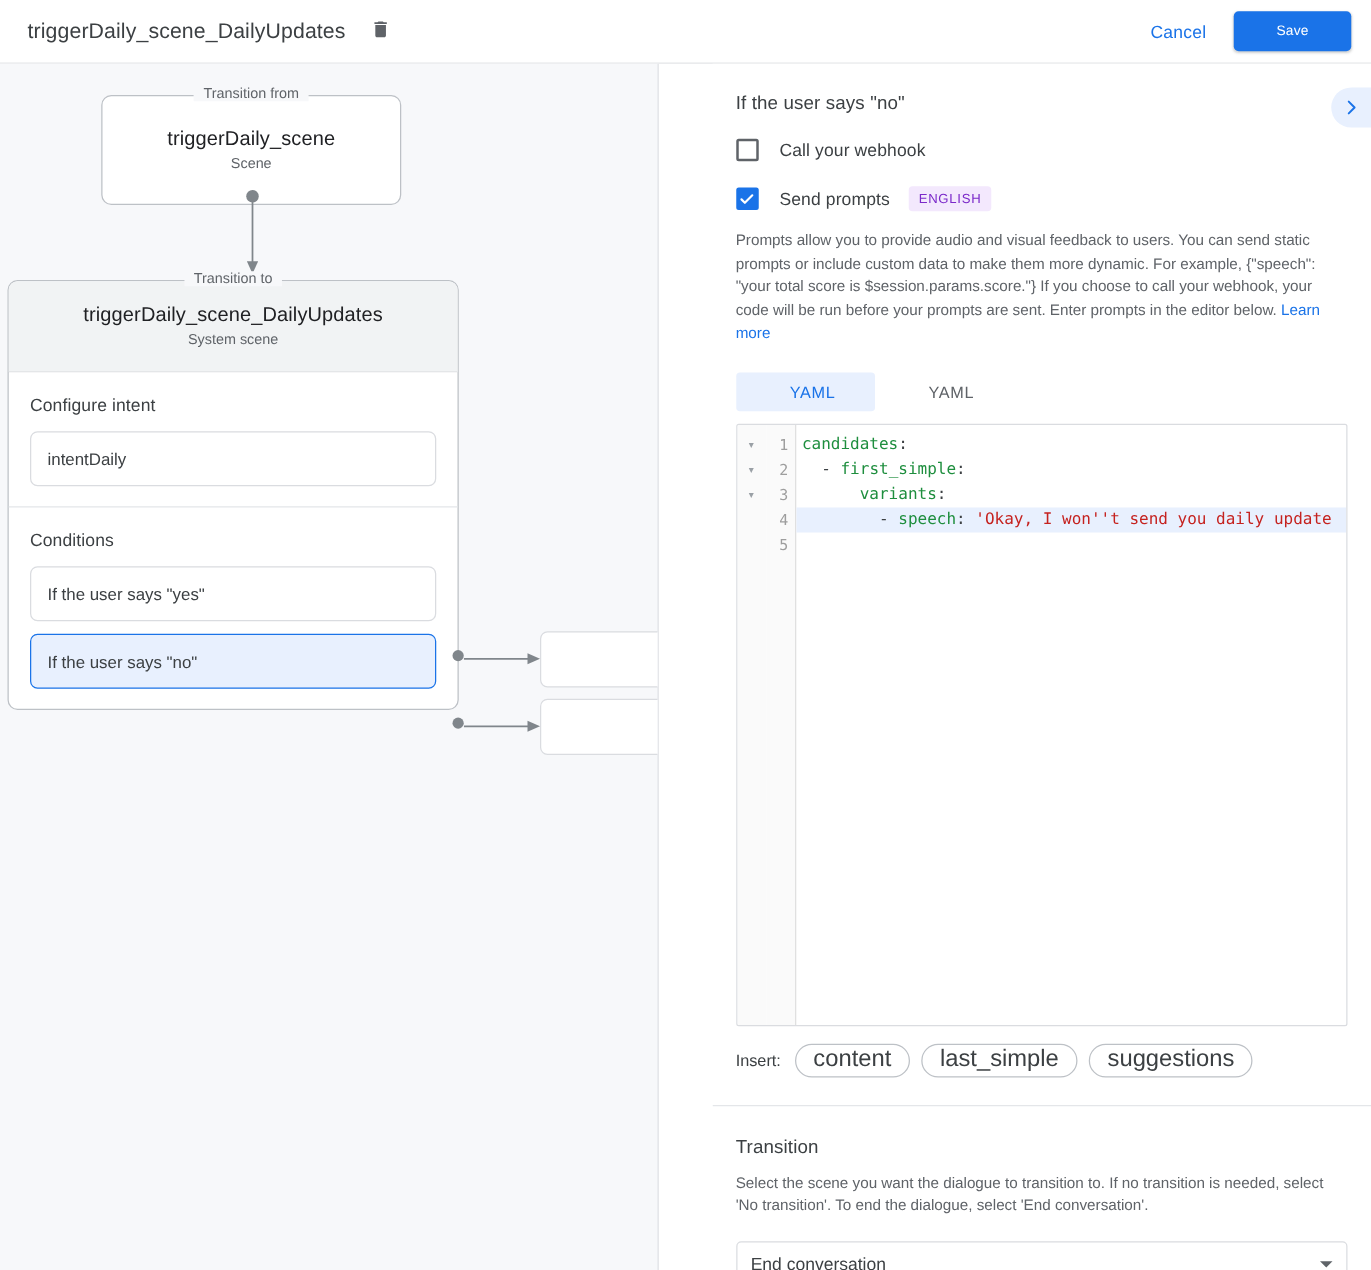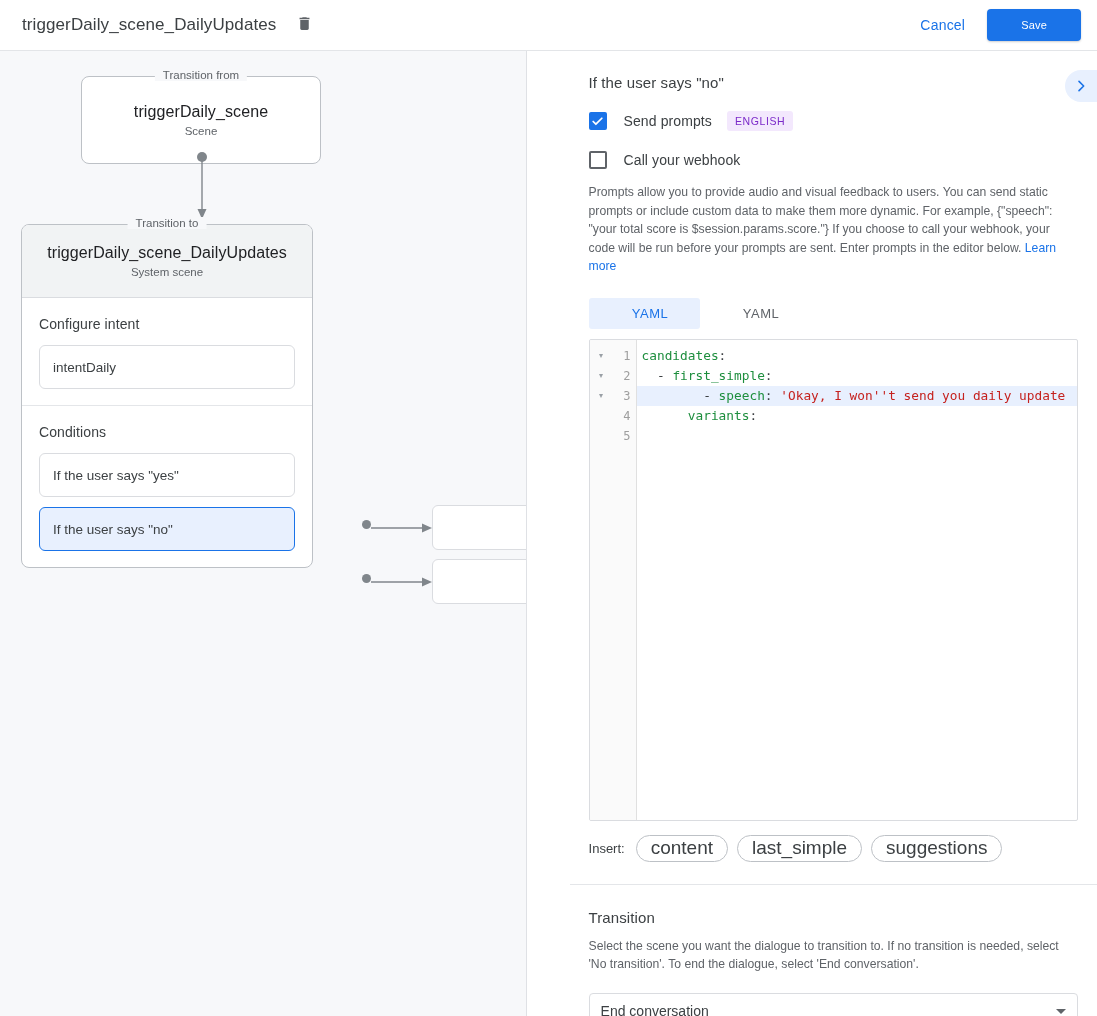--- a/index.html
+++ b/index.html
@@ -100,21 +100,21 @@
   #node-from {
     left: 81px; top: 25px; width: 240px; height: 88px;
     display: flex; flex-direction: column; align-items: center; justify-content: center;
   }
 
   
   .edge-vert { position: absolute; left: 196px; top: 100px; width: 12px; height: 72px; }
 
   
   #node-to {
-    left: 21px; top: 173px; width: 292px; height: 344px;
+    left: 6px; top: 173px; width: 361px; height: 344px;
     background: #ffffff;
     padding: 0;
   }
   .node-to-head {
     height: 73px;
     background: #f1f3f4;
     border-radius: 7px 7px 0 0;
     border-bottom: 1px solid #dadce0;
     display: flex; flex-direction: column; align-items: center; justify-content: center;
   }
@@ -408,32 +408,32 @@
       <button class="expand-btn">
         <svg width="16" height="16" viewBox="0 0 24 24" fill="none" stroke="#1a73e8" stroke-width="2.4" stroke-linecap="round" stroke-linejoin="round" aria-hidden="true">
           <polyline points="9 5 16 12 9 19"></polyline>
         </svg>
       </button>
     </div>
 
     <div class="detail-section">
 
       <div class="check-row">
+        <span class="checkbox"></span>
+        <span class="check-label">Call your webhook</span>
+      </div>
+
+      <div class="check-row">
         <span class="checkbox checked">
           <svg width="13" height="13" viewBox="0 0 24 24" fill="none" stroke="#ffffff" stroke-width="3.2" stroke-linecap="round" stroke-linejoin="round" aria-hidden="true">
             <polyline points="20 6 9 17 4 12"></polyline>
           </svg>
         </span>
         <span class="check-label">Send prompts</span>
         <span class="lang-badge">ENGLISH</span>
-      </div>
-
-      <div class="check-row">
-        <span class="checkbox"></span>
-        <span class="check-label">Call your webhook</span>
       </div>
 
       <p class="desc"><span>Prompts allow you to provide audio and visual feedback to users. You can send static prompts or include custom data to make them more dynamic. For example, {"speech": "your total score is $session.params.score."} If you choose to call your webhook, your code will be run before your prompts are sent. Enter prompts in the editor below. </span><a href="#">Learn more</a></p>
 
       <div class="tabs">
         <div class="tab active">YAML</div>
         <div class="tab">YAML</div>
       </div>
 
       <div class="editor">
@@ -447,22 +447,22 @@
         <div class="gutter">
           <div class="gutter-cell">1</div>
           <div class="gutter-cell">2</div>
           <div class="gutter-cell">3</div>
           <div class="gutter-cell">4</div>
           <div class="gutter-cell">5</div>
         </div>
         <div class="code-area">
           <div class="code-line"><span class="tok-key">candidates</span><span class="tok-punct">:</span></div>
           <div class="code-line"><span class="tok-dash">  </span><span class="tok-dash">- </span><span class="tok-key">first_simple</span><span class="tok-punct">:</span></div>
+          <div class="code-line"><span class="tok-dash">      </span><span class="tok-key">variants</span><span class="tok-punct">:</span></div>
           <div class="code-line hl"><span class="tok-dash">        </span><span class="tok-dash">- </span><span class="tok-key">speech</span><span class="tok-punct">: </span><span class="tok-str">'Okay, I won''t send you daily update</span></div>
-          <div class="code-line"><span class="tok-dash">      </span><span class="tok-key">variants</span><span class="tok-punct">:</span></div>
           <div class="code-line"><span></span></div>
         </div>
       </div>
 
       <div class="insert-row">
         <span class="insert-label">Insert:</span>
         <button class="chip">content</button>
         <button class="chip">last_simple</button>
         <button class="chip">suggestions</button>
       </div>

